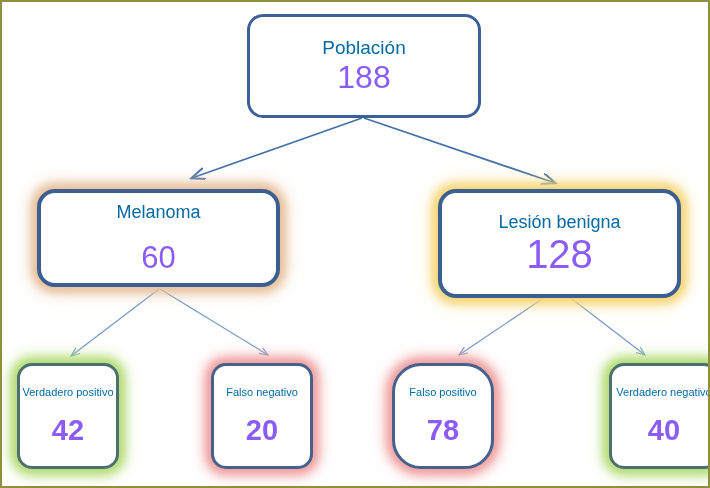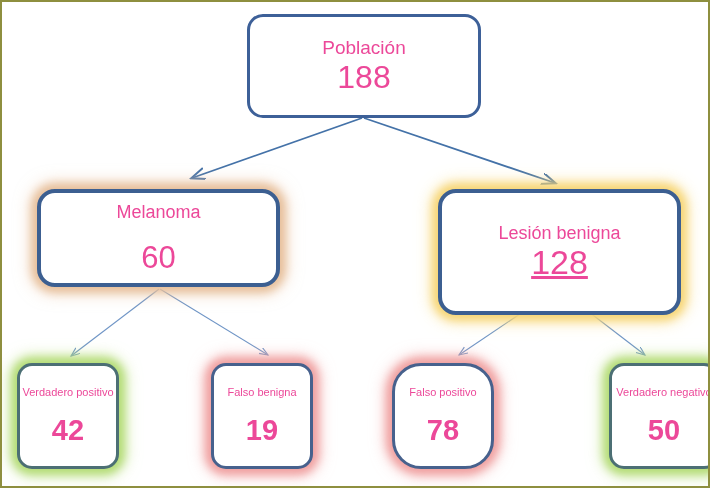--- a/index.html
+++ b/index.html
@@ -33,26 +33,26 @@
     box-sizing: border-box;
     background: #ffffff;
     display: flex;
     flex-direction: column;
     align-items: center;
     justify-content: center;
     text-align: center;
     z-index: 10;
   }
   .node .label {
-    color: #ec4899;
+    color: #0369a1;
     line-height: 1.15;
     white-space: pre-line;
   }
   .node .value {
-    color: #ec4899;
+    color: #8b5cf6;
     line-height: 1.05;
   }
 
   
   #node-poblacion {
     left: 247px;
     top: 14px;
     width: 234px;
     height: 104px;
     border: 3px solid #3d6098;
@@ -71,27 +71,27 @@
     border-radius: 18px;
     box-shadow: 0 0 9px 5px #e7bf9a, 0 0 16px 7px rgba(231,191,154,0.55);
   }
   #node-melanoma .label { font-size: 18px; margin-bottom: 19px; }
   #node-melanoma .value { font-size: 31px; }
 
   #node-lesion {
     left: 438px;
     top: 189px;
     width: 243px;
-    height: 126px;
+    height: 109px;
     border: 4px solid #3c5f91;
     border-radius: 18px;
     box-shadow: 0 0 9px 5px #f7d676, 0 0 16px 7px rgba(247,214,118,0.6);
   }
   #node-lesion .label { font-size: 18px; margin-bottom: 1px; }
-  #node-lesion .value { font-size: 34px; text-decoration: underline; }
+  #node-lesion .value { font-size: 40px; }
 
   
   .leaf {
     width: 102px;
     height: 106px;
     border-radius: 15px;
     border: 3px solid #3f5f86;
     top: 363px;
     gap: 12px;
   }
@@ -160,28 +160,28 @@
     <div class="label">Lesión benigna</div>
     <div class="value">128</div>
   </div>
 
   <div class="node leaf green" id="node-vp">
     <div class="label">Verdadero positivo</div>
     <div class="value">42</div>
   </div>
 
   <div class="node leaf red" id="node-fn">
-    <div class="label">Falso  benigna</div>
-    <div class="value">19</div>
+    <div class="label">Falso  negativo</div>
+    <div class="value">20</div>
   </div>
 
   <div class="node leaf red" id="node-fp">
     <div class="label">Falso  positivo</div>
     <div class="value">78</div>
   </div>
 
   <div class="node leaf green" id="node-vn">
     <div class="label">Verdadero negativo</div>
-    <div class="value">50</div>
+    <div class="value">40</div>
   </div>
 
   <div id="frame-border"></div>
 </div>
 
 </body></html>

